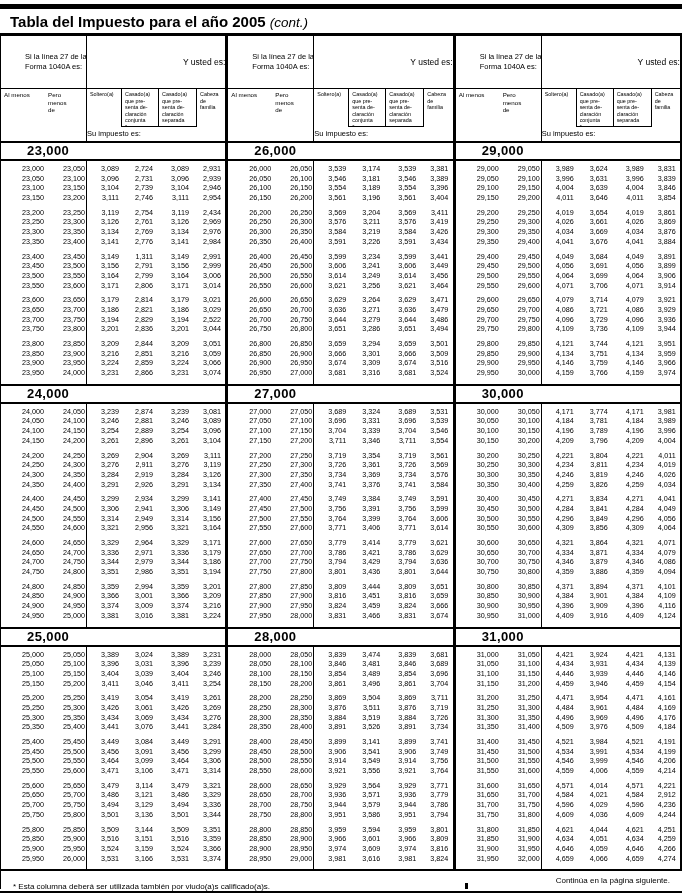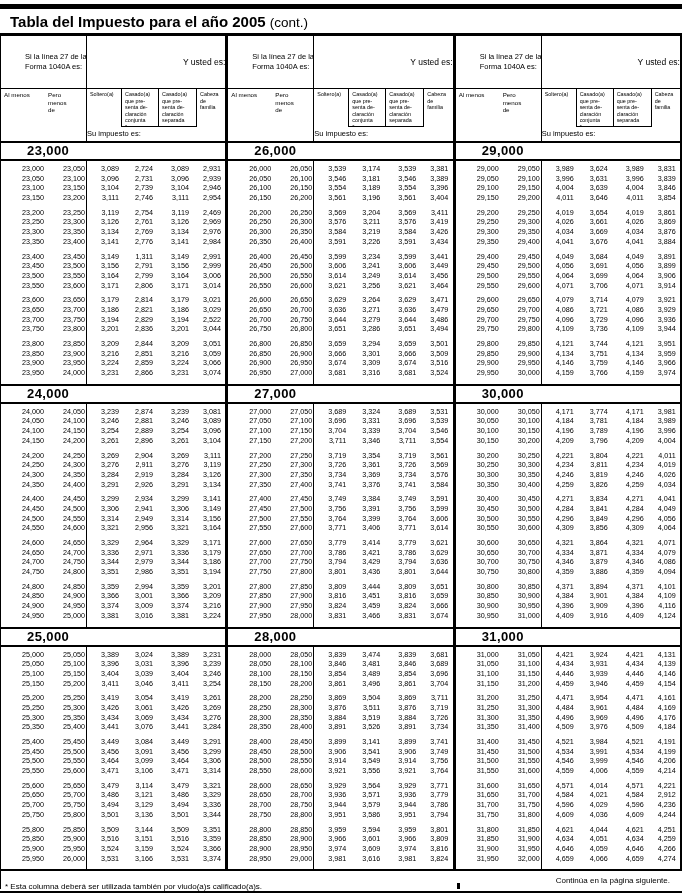--- a/index.html
+++ b/index.html
@@ -1,20 +1,20 @@
 <!DOCTYPE html>
 <html><head>
 <meta charset="utf-8">
 <style>
   html,body{margin:0;padding:0;background:#fff;}
   .page{position:relative;width:682px;height:893px;background:#fff;color:#000;
         font-family:"Liberation Sans","DejaVu Sans",sans-serif;overflow:hidden;}
   .topbar{height:5px;background:#000;margin-top:4px;}
   .titlerow{padding:4px 0 3px 10px;border-bottom:3px solid #000;font-size:15px;font-weight:bold;}
-  .tcont{font-weight:normal;font-size:13.5px;}
+  .tcont{font-style:italic;font-weight:normal;font-size:13.5px;}
   .tbl{border-left:1px solid #000;}
   .hrow{display:flex;}
   .grp{flex:1 1 0;min-width:0;border-right:3px solid #000;}
   .grp:last-child{border-right:2px solid #000;}
   .hgrp{position:relative;}
   .vl{position:absolute;left:85px;top:0;bottom:0;width:1px;background:#000;}
   .ha{display:grid;grid-template-columns:86px 1fr;border-bottom:1px solid #000;height:52px;align-items:center;padding-left:18px;}
   .ha-cond{font-size:7.5px;line-height:1.35;padding-left:6px;white-space:pre-line;}
   .ha-status{text-align:right;font-size:8.5px;}
   .hb{display:grid;grid-template-columns:44px 42px 34px 37px 38px 27px;height:38px;}
@@ -26,21 +26,21 @@
   .band{display:flex;border-top:2px solid #000;align-items:flex-end;}
   .section{height:16px;line-height:16px;border-bottom:2px solid #000;font-size:13px;font-weight:bold;
            padding-left:26px;letter-spacing:.4px;}
   .gbody{position:relative;padding:3px 0 6px;}
   .cluster + .cluster{margin-top:5px;}
   .trow{display:grid;grid-template-columns:44px 42px 34px 37px 38px 27px;height:9.7px;line-height:9.7px;font-size:7.2px;}
   .cell{text-align:right;}
   .c0{padding-right:1px;}.c1{padding-right:2px;}.c2{padding-right:2px;}
   .c3{padding-right:5px;}.c4{padding-right:7px;}.c5{padding-right:2px;}
   .frow{display:flex;border-top:2px solid #000;height:18px;}
-  .fnote{width:452px;border-right:3px solid #000;font-size:8px;display:flex;align-items:center;padding-left:4px;margin-top:12px;}
+  .fnote{width:452px;border-right:3px solid #000;font-size:8px;display:flex;align-items:center;padding-left:12px;margin-top:12px;}
   .fcont{flex:1;font-size:8px;display:flex;align-items:center;justify-content:flex-end;padding-right:12px;}
   .botbar{height:5px;background:#000;margin-top:2px;}
 </style>
 </head>
 <body>
 
 <div class="page">
   <div class="topbar"></div>
   <div class="titlerow">
     <span class="tmain">Tabla del Impuesto para el año 2005</span>
@@ -179,21 +179,21 @@
                   <span class="cell c5">2,954</span>
                 </div>
               </div>
               <div class="cluster">
                 <div class="trow">
                   <span class="cell c0">23,200</span>
                   <span class="cell c1">23,250</span>
                   <span class="cell c2">3,119</span>
                   <span class="cell c3">2,754</span>
                   <span class="cell c4">3,119</span>
-                  <span class="cell c5">2,469</span>
+                  <span class="cell c5">2,434</span>
                 </div>
                 <div class="trow">
                   <span class="cell c0">23,250</span>
                   <span class="cell c1">23,300</span>
                   <span class="cell c2">3,126</span>
                   <span class="cell c3">2,761</span>
                   <span class="cell c4">3,126</span>
                   <span class="cell c5">2,969</span>
                 </div>
                 <div class="trow">

